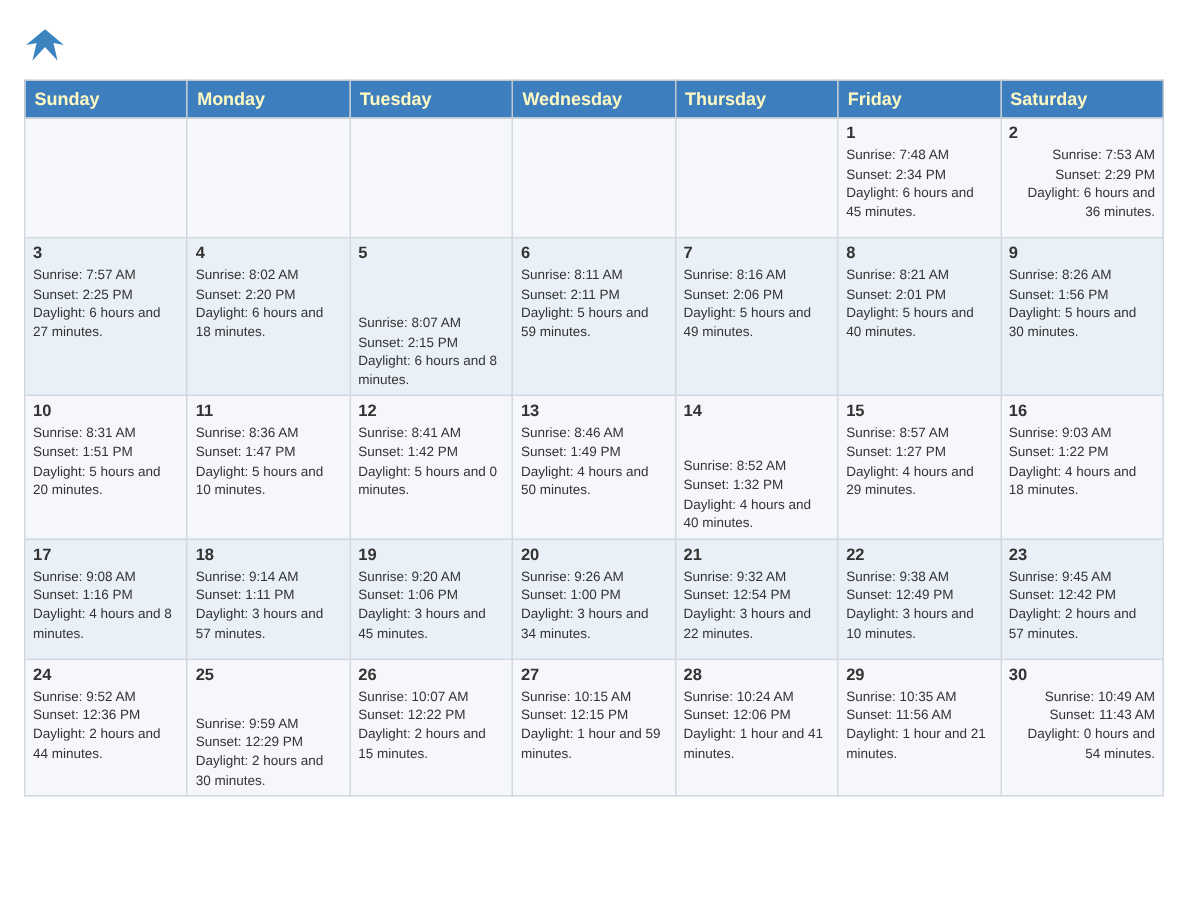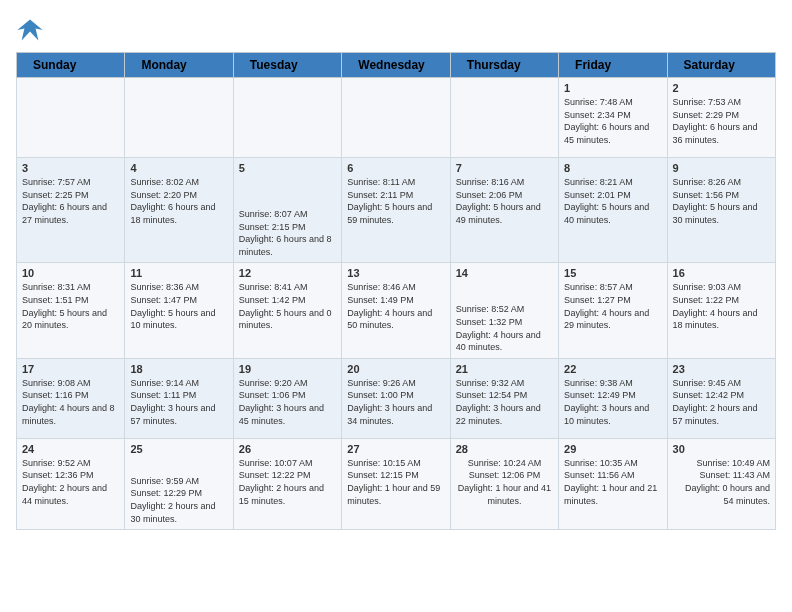--- a/index.html
+++ b/index.html
@@ -44,25 +44,25 @@
       font-size: 14px;
       color: #444;
     }
     table {
       width: 100%;
       border-collapse: collapse;
       table-layout: fixed;
     }
     thead th {
       background-color: #3d7ebf;
-      color: #000000;
+      color: #fef9c3;
       font-size: 12px;
       font-weight: bold;
       text-align: left;
-      padding: 5px 16px;
+      padding: 5px 6px;
       border: 1px solid #c0c8d0;
     }
     tbody td {
       vertical-align: top;
       padding: 4px 5px;
       font-size: 9.5px;
       color: #333;
       border: 1px solid #d0d8e0;
       background: #fff;
       height: 80px;
@@ -126,21 +126,21 @@
         <td></td>
         <td></td>
         <td>
           <span class="day-num">1</span>
           <div class="cell-info" style="white-space: pre-line;">Sunrise: 7:48 AM
 Sunset: 2:34 PM
 Daylight: 6 hours and 45 minutes.</div>
         </td>
         <td>
           <span class="day-num">2</span>
-          <div class="cell-info" style="white-space: pre-line;">Sunrise: 7:53 AM
+          <div class="cell-info" style="white-space: pre-line; text-align: right;">Sunrise: 7:53 AM
 Sunset: 2:29 PM
 Daylight: 6 hours and 36 minutes.</div>
         </td>
       </tr>
       <tr>
         <td>
           <span class="day-num">3</span>
           <div class="cell-info" style="white-space: pre-line;">Sunrise: 7:57 AM
 Sunset: 2:25 PM
 Daylight: 6 hours and 27 minutes.</div>
@@ -290,21 +290,21 @@
 Daylight: 2 hours and 15 minutes.</div>
         </td>
         <td>
           <span class="day-num">27</span>
           <div class="cell-info" style="white-space: pre-line;">Sunrise: 10:15 AM
 Sunset: 12:15 PM
 Daylight: 1 hour and 59 minutes.</div>
         </td>
         <td>
           <span class="day-num">28</span>
-          <div class="cell-info" style="white-space: pre-line; text-align: center;">Sunrise: 10:24 AM
+          <div class="cell-info" style="white-space: pre-line;">Sunrise: 10:24 AM
 Sunset: 12:06 PM
 Daylight: 1 hour and 41 minutes.</div>
         </td>
         <td>
           <span class="day-num">29</span>
           <div class="cell-info" style="white-space: pre-line;">Sunrise: 10:35 AM
 Sunset: 11:56 AM
 Daylight: 1 hour and 21 minutes.</div>
         </td>
         <td>

